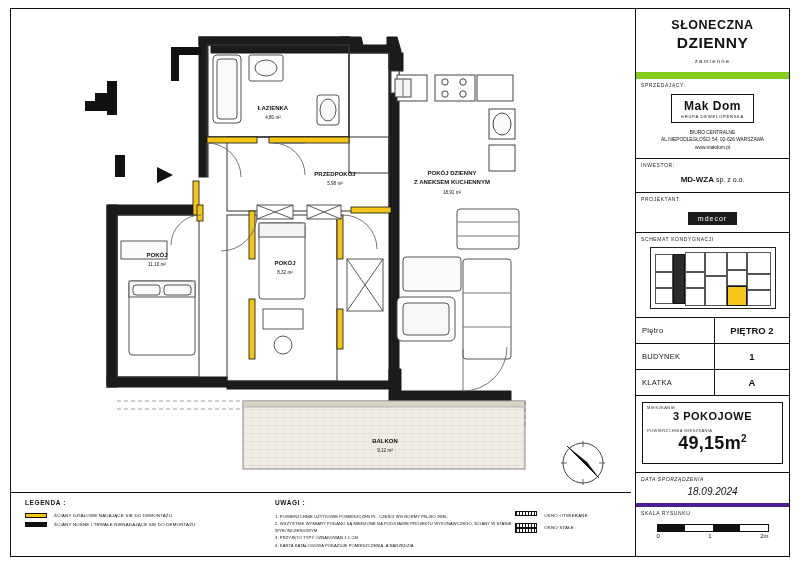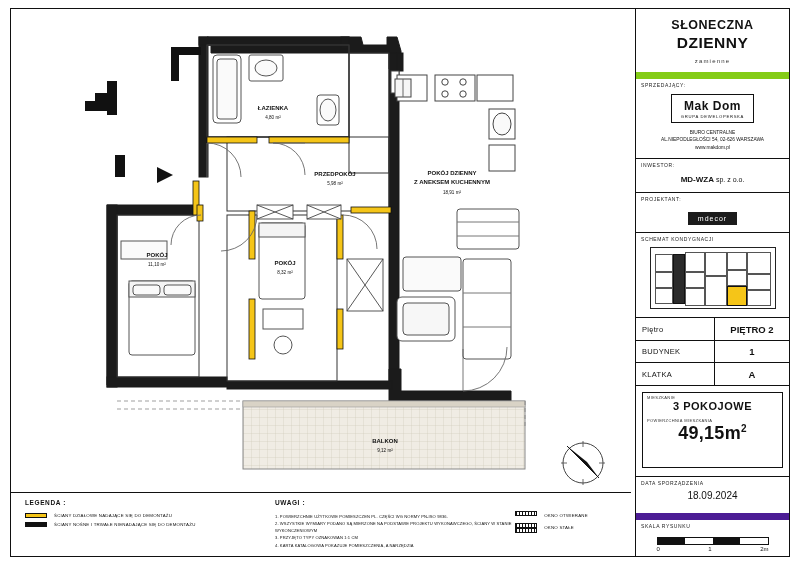--- a/index.html
+++ b/index.html
@@ -171,21 +171,21 @@
     font-weight: bold;
   }
   .row-label.big .rv { font-size: 12px; }
 
   .area-cell {
     border-bottom: 1px solid #111;
     padding: 6px 6px 8px 6px;
   }
   .area-inner {
     border: 1.5px solid #111;
-    padding: 5px 4px 23px 4px;
+    padding: 5px 4px 9px 4px;
     text-align: center;
     position: relative;
   }
   .area-inner .cap {
     position: absolute;
     font-size: 4px;
     left: 4px;
     color: #333;
     letter-spacing: .4px;
   }
@@ -199,22 +199,23 @@
   }
   .sqm {
     font-size: 18px;
     font-weight: bold;
     margin-top: 11px;
     letter-spacing: .3px;
   }
   .sqm sup { font-size: 10px; vertical-align: super; }
 
   .date-cell {
-    border-bottom: 7px solid #4c1d95;
-    padding-bottom: 12px;
+    border-bottom: 4px solid #4c1d95;
+    padding-bottom: 6px;
+    font-style: italic;
   }
   .date-val {
     text-align: center;
     font-size: 10px;
     margin-top: 4px;
   }
 
   .scale-cell { padding-bottom: 4px; position: relative; }
   .scalebar {
     margin: 8px auto 0 auto;

